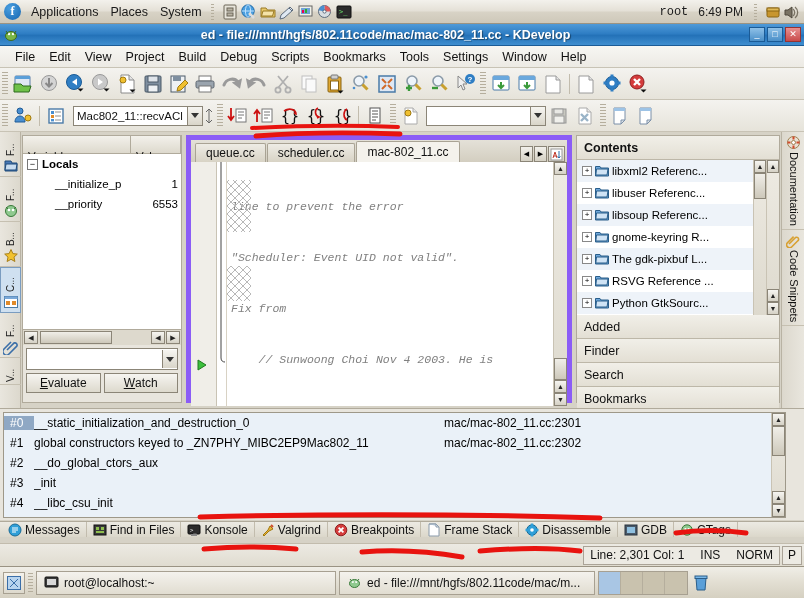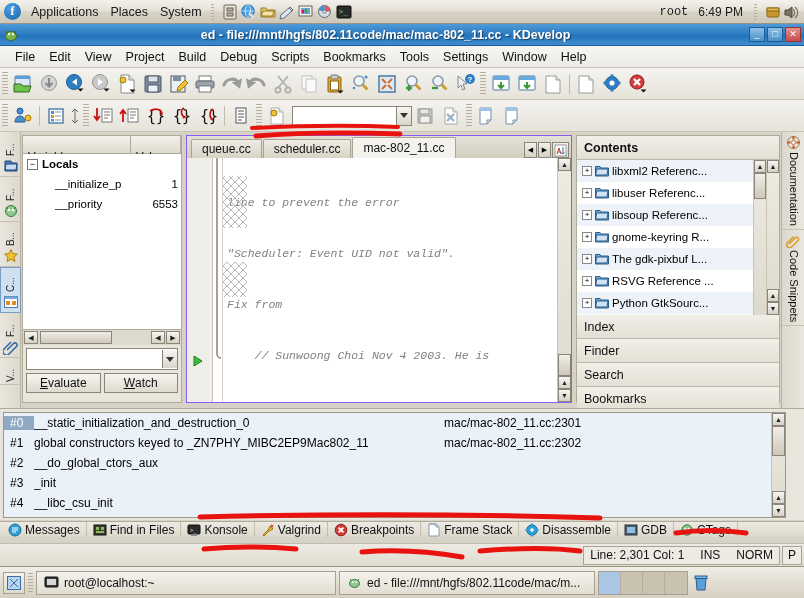--- a/index.html
+++ b/index.html
@@ -130,21 +130,21 @@
     border:1px solid #8b8577; display:flex; align-items:center; justify-content:center; font-size:7px; color:#222;}
   .sthumb { height:13px; background:linear-gradient(to bottom,#f0eee8,#cdc8ba); border:1px solid #8b8577; }
   .vinputrow { padding:3px; }
   .vbtnrow { display:flex; gap:3px; padding:0 3px 3px 3px; }
   .btn { flex:1; height:20px; background:linear-gradient(to bottom,#f6f5f1,#ddd9cd);
     border:1px solid #8b8577; font-size:12px; color:#111;
     display:flex; align-items:center; justify-content:center; }
 
   
   .editor { position:absolute; left:186px; top:3px; width:386px; height:268px;
-    background:#ece9e1; border:1px solid #8b5cf6; }
+    background:#ece9e1; border:5px solid #8b5cf6; }
   .etabs { display:flex; align-items:flex-end; height:22px;
     background:linear-gradient(to bottom,#e4e1d8,#d3cec0); padding-left:4px; }
   .etab { height:19px; padding:0 10px; font-size:12px; color:#111;
     background:linear-gradient(to bottom,#eeece5,#d8d3c5); border:1px solid #a9a394;
     border-bottom:none; display:flex; align-items:center; margin-right:1px;
     border-radius:2px 2px 0 0; white-space:nowrap;}
   .etab.active { background:#f4f2ec; height:21px; font-weight:normal; }
   .etabnav { margin-left:auto; display:flex; align-items:center; gap:1px; padding-right:2px; }
   .navb { width:13px; height:16px; background:linear-gradient(to bottom,#f2f0ea,#d5d1c4);
     border:1px solid #8b8577; display:flex; align-items:center; justify-content:center; font-size:7px;}
@@ -531,20 +531,24 @@
     <span class="tool">
       <svg width="22" height="22" viewBox="0 0 22 22">
           <rect x="4" y="4" width="14" height="14" fill="#fff" stroke="#4a7ba8" stroke-width="1.4"></rect>
           <rect x="6" y="6" width="3" height="3" fill="#4a8fd0"></rect>
           <rect x="6" y="10" width="3" height="3" fill="#e08a2a"></rect>
           <rect x="6" y="14" width="3" height="2.4" fill="#4a8fd0"></rect>
           <rect x="10" y="6" width="6" height="2" fill="#c8c8c8"></rect>
           <rect x="10" y="10" width="6" height="2" fill="#c8c8c8"></rect>
           <rect x="10" y="14" width="6" height="2" fill="#c8c8c8"></rect>
         </svg>
+    </span>
+    <span class="combo" style="width:130px; margin-left:4px;">
+      <span style="white-space:nowrap; overflow:hidden; max-width:106px;">Mac802_11::recvACl</span>
+      <span class="arrow"></span>
     </span>
     <span class="tool" style="width:12px;">
       <svg width="10" height="18" viewBox="0 0 10 18">
           <path d="M5 2v14M2 5l3-3 3 3M2 13l3 3 3-3" stroke="#666" fill="none"></path>
         </svg>
     </span>
     <span class="grip"></span>
     <span class="tool">
       <svg width="24" height="22" viewBox="0 0 24 22">
           <path d="M5 3v11M2 11l3 4 3-4" stroke="#cc1111" stroke-width="1.8" fill="none"></path>
@@ -856,21 +860,21 @@
           <span class="sbtn" style="width:12px;">▲</span>
           <span class="sthumb" style="width:12px; height:26px;"></span>
         </div>
         <div class="dscroll">
           <span class="sbtn" style="width:12px;">▲</span>
           <span style="flex:1;"></span>
           <span class="sbtn" style="width:12px;">▲</span>
           <span class="sbtn" style="width:12px;">▼</span>
         </div>
       </div>
-      <div class="docsec plain">Index</div>
+      <div class="docsec plain">Added</div>
       <div class="docsec plain">Finder</div>
       <div class="docsec plain">Search</div>
       <div class="docsec plain">Bookmarks</div>
     </div>
 
     <div class="rstrip">
       <div class="rtab">
         <span class="ric">
           <svg width="15" height="15" viewBox="0 0 15 15">
               <circle cx="7.5" cy="7.5" r="6" fill="#e8e0d4" stroke="#a08050"></circle>

